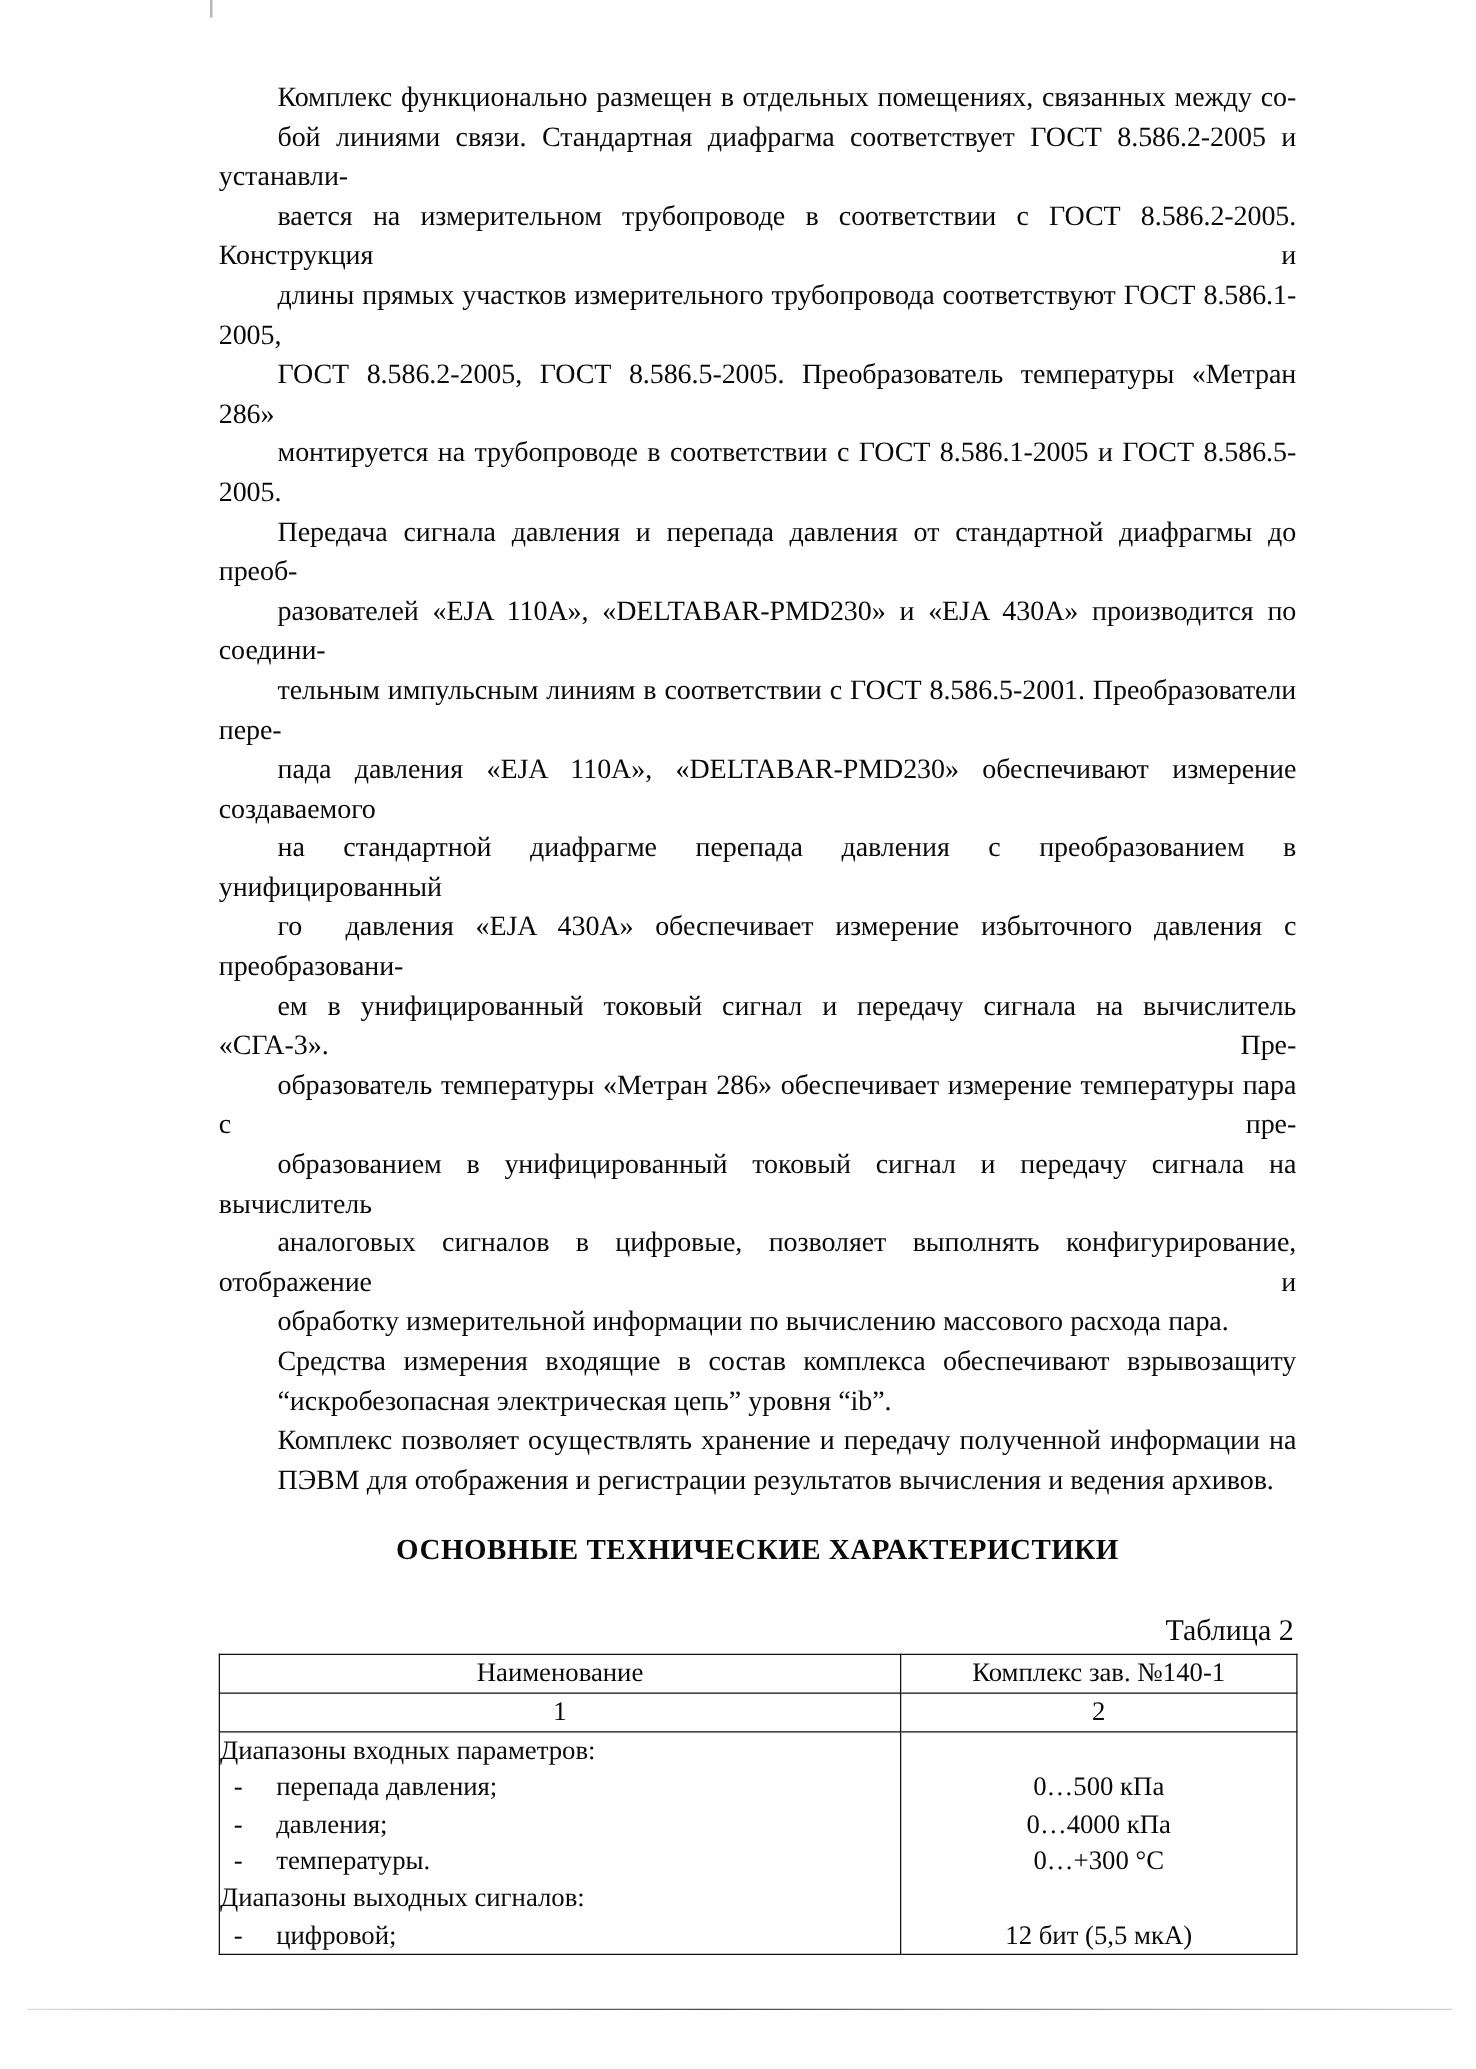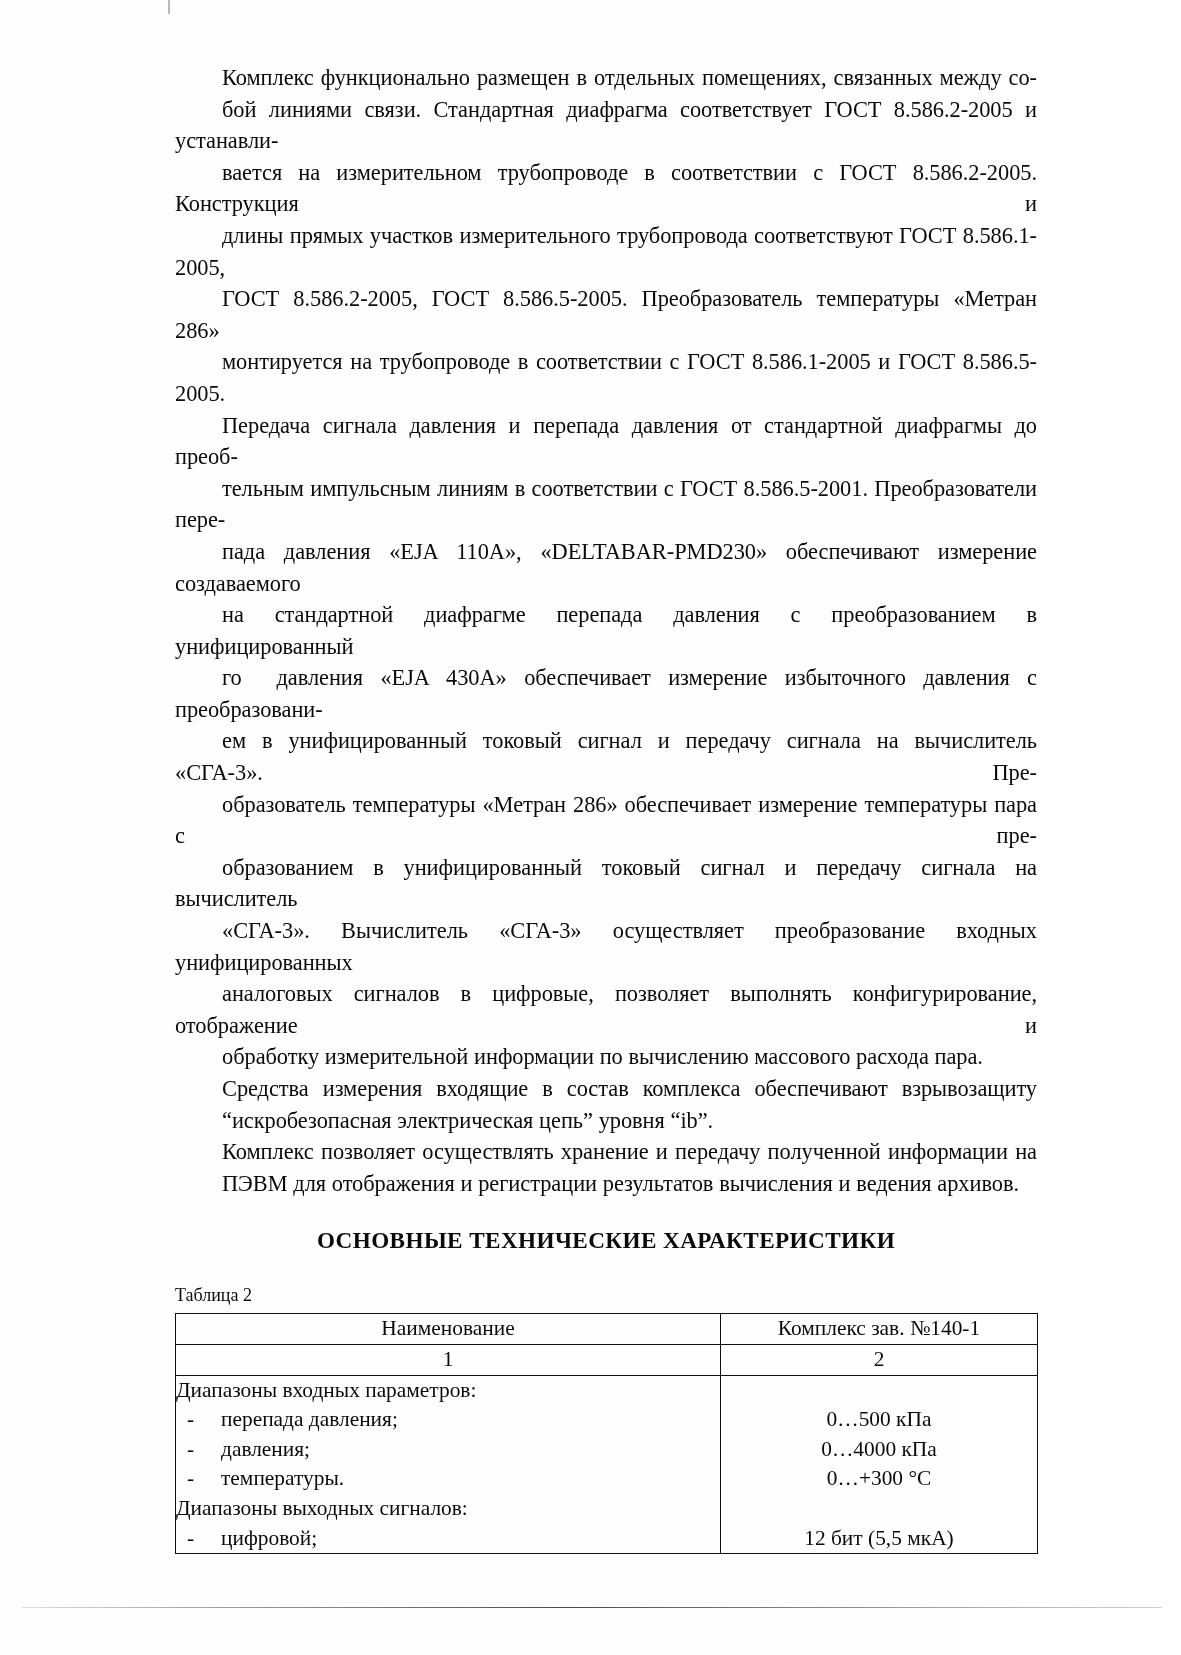--- a/index.html
+++ b/index.html
@@ -41,22 +41,23 @@
   }
   h1.section-title {
     margin: 26px 0 13px 0;
     text-align: center;
     font-size: 23.2px;
     font-weight: bold;
     letter-spacing: 0.4px;
     line-height: 30px;
   }
   .table-caption {
-    margin-top: 27px;
-    font-size: 18px;
+    margin-top: 37px;
+    text-align: right;
+    font-size: 24px;
     line-height: 26px;
     padding-right: 2px;
   }
   table.spec {
     margin-top: 5px;
     border-collapse: collapse;
     width: 862px;
     table-layout: fixed;
   }
   table.spec td, table.spec th {
@@ -134,28 +135,28 @@
         <span class="line just">вается на измерительном трубопроводе в соответствии с ГОСТ 8.586.2-2005. Конструкция и</span>
         <span class="line just">длины прямых участков измерительного трубопровода соответствуют ГОСТ 8.586.1-2005,</span>
         <span class="line just">ГОСТ  8.586.2-2005,  ГОСТ  8.586.5-2005.  Преобразователь  температуры  «Метран 286»</span>
         <span class="line">монтируется на трубопроводе в соответствии с ГОСТ 8.586.1-2005 и ГОСТ 8.586.5-2005.</span>
       </span>
     </p>
 
     <p class="para">
       <span class="lines">
         <span class="line just">Передача сигнала давления и перепада давления от стандартной диафрагмы до преоб-</span>
+        <span class="line just">разователей «EJA 110A», «DELTABAR-PMD230» и «EJA 430A» производится по соедини-</span>
         <span class="line just">тельным импульсным линиям в соответствии с ГОСТ 8.586.5-2001. Преобразователи пере-</span>
         <span class="line just">пада давления «EJA 110A», «DELTABAR-PMD230» обеспечивают измерение создаваемого</span>
         <span class="line just">на  стандартной  диафрагме  перепада  давления  с  преобразованием  в  унифицированный</span>
         <span class="line just">го  давления «EJA 430A» обеспечивает измерение избыточного давления с преобразовани-</span>
         <span class="line just">ем в унифицированный токовый сигнал и передачу сигнала на вычислитель «СГА-3». Пре-</span>
         <span class="line just">образователь температуры «Метран 286» обеспечивает измерение температуры пара с пре-</span>
         <span class="line just">образованием в унифицированный токовый сигнал и передачу сигнала на вычислитель</span>
-        <span class="line just">«СГА-3». Вычислитель «СГА-3» осуществляет преобразование входных унифицированных</span>
         <span class="line just">аналоговых сигналов в цифровые, позволяет выполнять конфигурирование, отображение и</span>
         <span class="line">обработку измерительной информации по вычислению массового расхода пара.</span>
       </span>
     </p>
 
     <p class="para">
       <span class="lines">
         <span class="line just">Средства  измерения  входящие  в  состав  комплекса  обеспечивают  взрывозащиту</span>
         <span class="line">“искробезопасная электрическая цепь” уровня “ib”.</span>
       </span>

